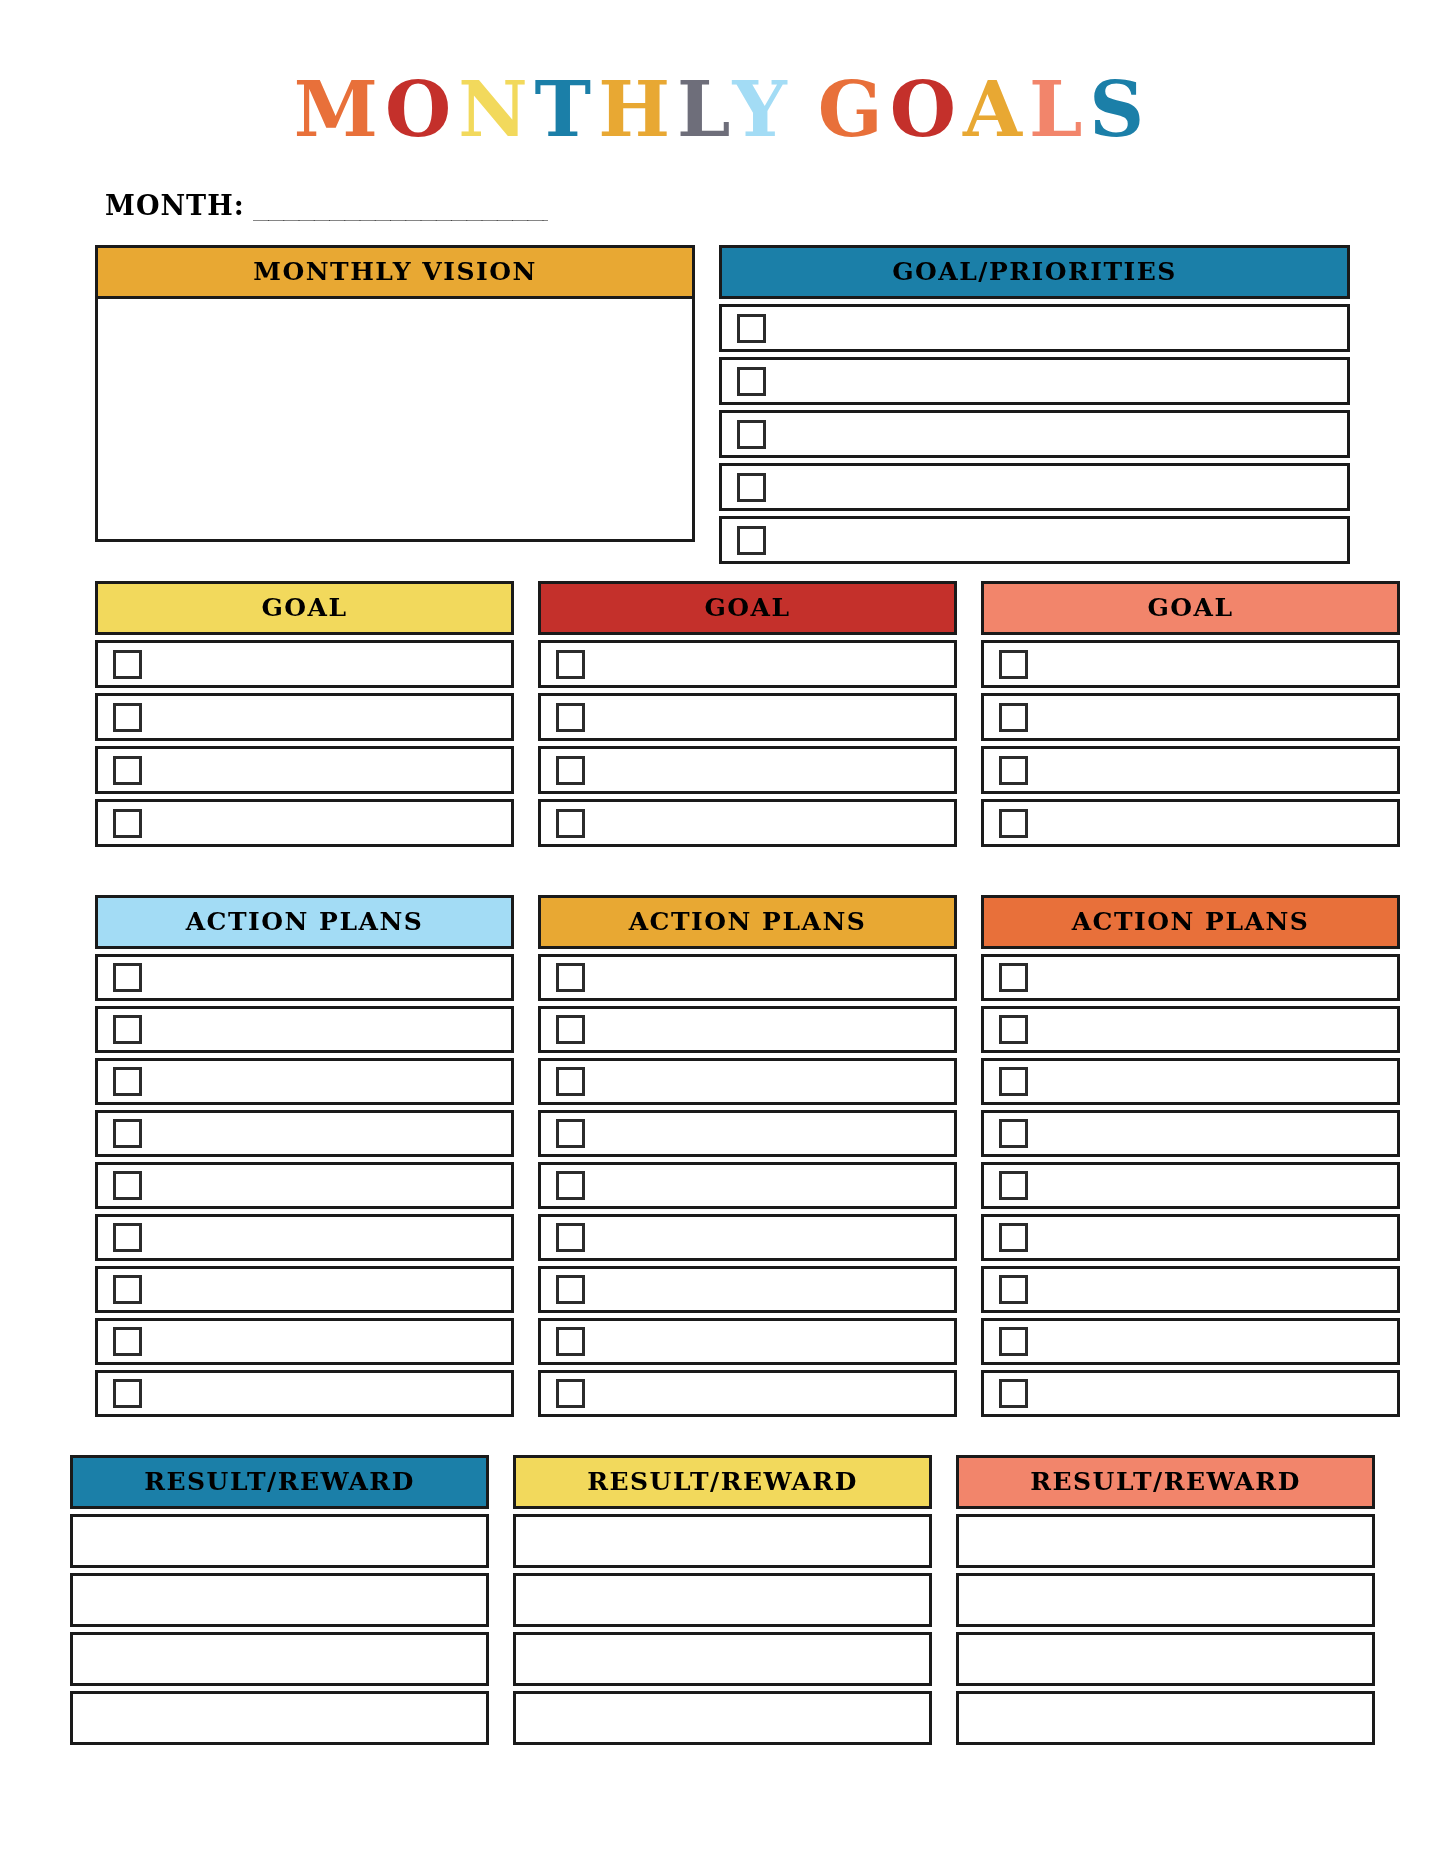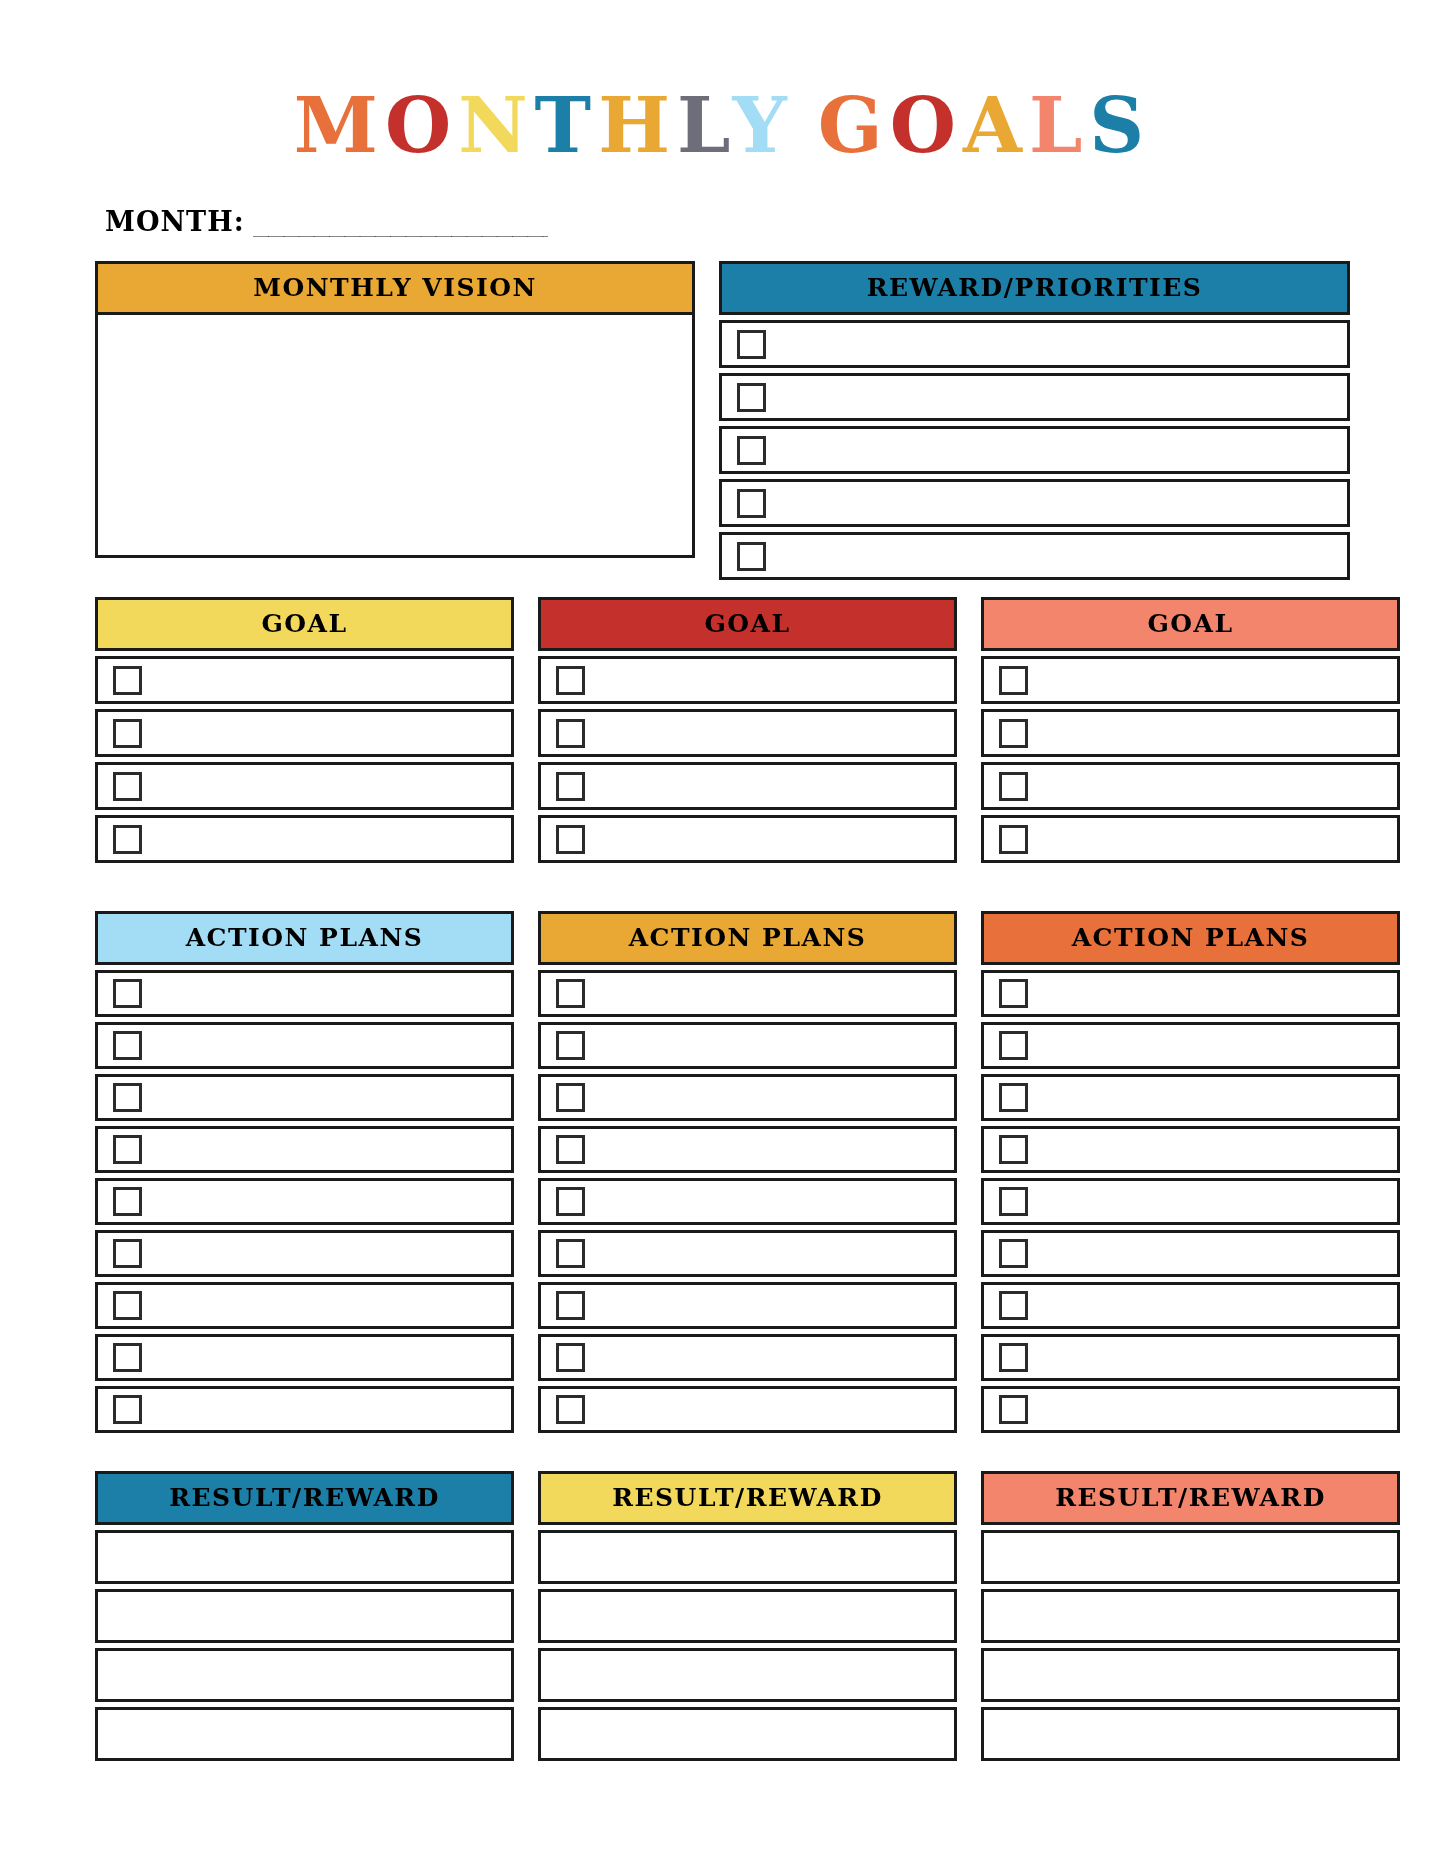--- a/index.html
+++ b/index.html
@@ -14,21 +14,21 @@
     color: #000000;
     position: relative;
     overflow: hidden;
   }
 
   .page {
     position: relative;
     width: 1445px;
     height: 1576px;
     box-sizing: border-box;
-    padding: 16px 95px;
+    padding: 0 95px;
   }
 
   
   .title {
     text-align: center;
     margin: 0;
     padding-top: 72px;
     font-family: "DejaVu Serif", "Liberation Serif", serif;
     font-weight: bold;
     font-size: 76px;
@@ -126,21 +126,21 @@
   
   .ap-col { width: 419px; flex: 0 0 419px; }
   .ap-col .row { height: 47px; }
 
   
   .rr-col { width: 419px; flex: 0 0 419px; }
   .rr-col .row { height: 54px; }
 
   .band-goals { margin-top: 17px; }
   .band-ap { margin-top: 48px; }
-  .band-rr { margin-top: 38px; }
+  .band-rr { margin-top: 38px; justify-content: center; }
 </style>
 </head>
 <body>
 
 <div class="page">
 
   <h1 class="title" id="title-host"><span style="color: rgb(232, 112, 58);">M</span><span style="color: rgb(196, 48, 43);">O</span><span style="color: rgb(242, 217, 92);">N</span><span style="color: rgb(27, 127, 168);">T</span><span style="color: rgb(232, 168, 51);">H</span><span style="color: rgb(110, 110, 122);">L</span><span style="color: rgb(163, 220, 245);">Y</span><span class="sp"></span><span style="color: rgb(232, 112, 58);">G</span><span style="color: rgb(196, 48, 43);">O</span><span style="color: rgb(232, 168, 51);">A</span><span style="color: rgb(242, 133, 107);">L</span><span style="color: rgb(27, 127, 168);">S</span></h1>
 
   <div class="month-row">
     <span>MONTH:</span>
@@ -150,21 +150,21 @@
   <div class="band band-top">
 
     <div class="panel vision">
       <div class="panel-head" style="background: rgb(232, 168, 51);">MONTHLY VISION</div>
       <div class="openbox"></div>
     </div>
 
     <div class="gap"></div>
 
     <div class="panel focus">
-      <div class="panel-head" style="background: rgb(27, 127, 168);">REWARD/PRIORITIES</div>
+      <div class="panel-head" style="background: rgb(27, 127, 168);">GOAL/PRIORITIES</div>
       <div class="rows">
           <div class="row">
             <span class="chk"></span>
           </div>
           <div class="row">
             <span class="chk"></span>
           </div>
           <div class="row">
             <span class="chk"></span>
           </div>

